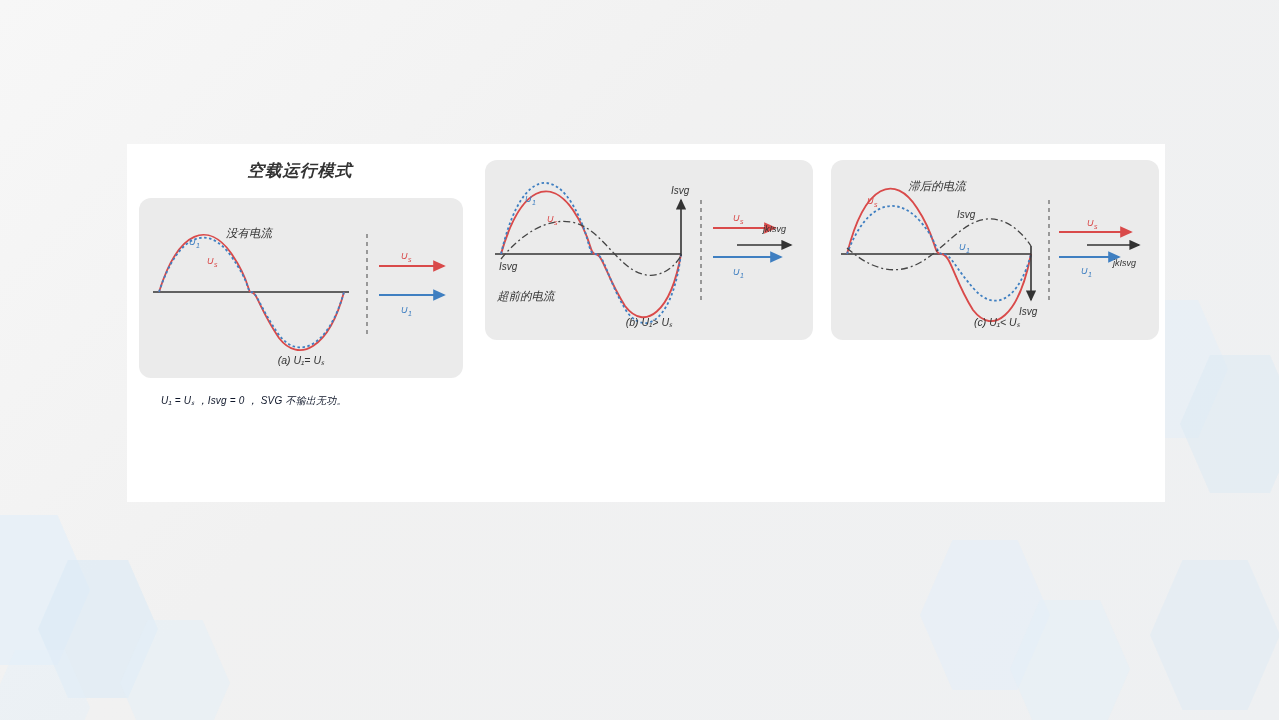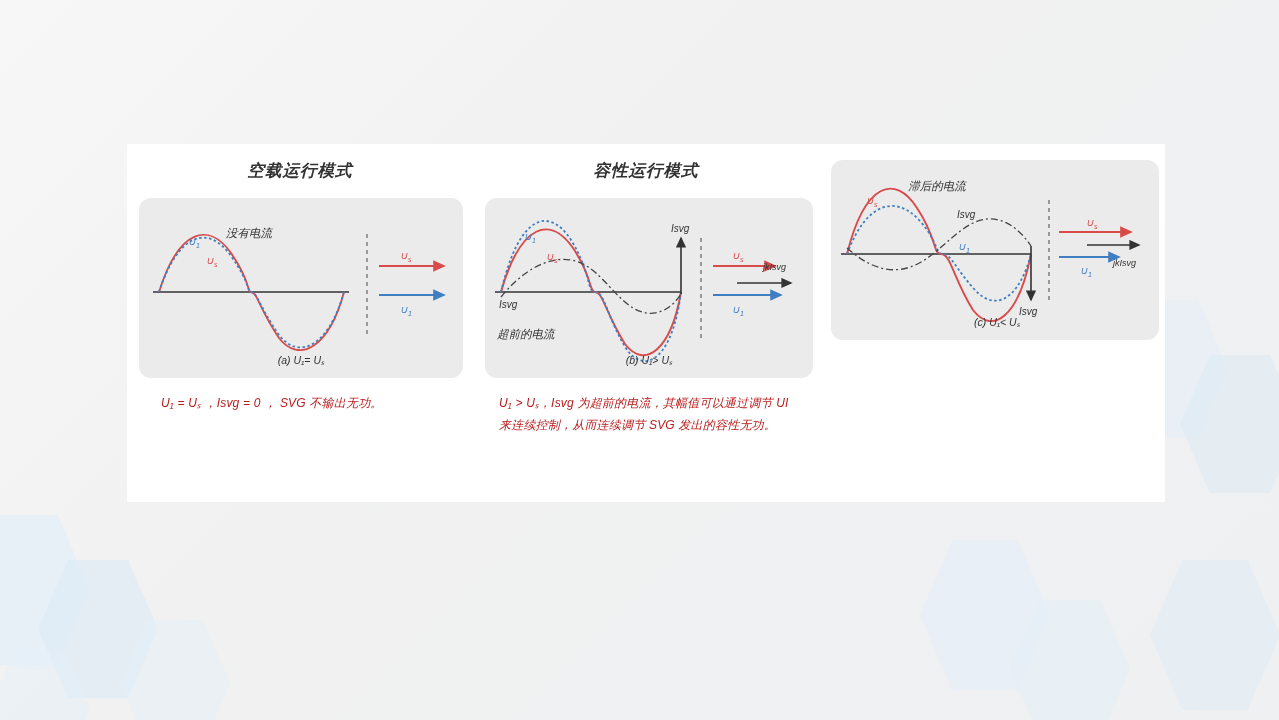--- a/index.html
+++ b/index.html
@@ -72,22 +72,22 @@
     background: #ebebeb;
     border-radius: 12px;
     position: relative;
     overflow: hidden;
   }
   .panel.p2 { width: 328px; }
   .panel.p3 { width: 328px; }
   .panel svg { position: absolute; left: 0; top: 0; }
   .caption {
     margin: 14px 10px 0 14px;
-    font-size: 12px;
-    color: #b91c1c;
+    font-size: 10px;
+    color: #0f172a;
     line-height: 1.85;
     letter-spacing: .2px;
   }
   .caption.c1 { margin-left: 22px; }
   .caption.c2 { margin-left: 14px; }
   .caption.c3 { margin-left: 14px; }
   .lbl-red { fill: #d94a4a; }
   .lbl-blue { fill: #3f7fc1; }
   .lbl-dark { fill: #333; }
   text { font-family: "Liberation Sans", sans-serif; }
@@ -151,21 +151,20 @@
         <text x="262" y="115" font-size="9" class="lbl-blue">U</text>
         <text x="269" y="118" font-size="7" class="lbl-blue">1</text>
 
         <text x="162" y="166" font-size="10.5" class="lbl-dark" text-anchor="middle">(a)  U₁= Uₛ</text>
       </svg>
     </div>
     <div class="caption c1">U₁ = Uₛ ，Isvg = 0 ， SVG 不输出无功。</div>
   </div>
 
   <div class="col">
-    <div class="col-title">容性运行模式</div>
     <div class="panel p2">
       <svg width="328" height="180" viewBox="0 0 328 180">
         <line x1="10" y1="94" x2="196" y2="94" stroke="#333" stroke-width="1.6"></line>
 
         <path d="M16,94 C36,24 66,18 88,50 C108,80 104,94 110,94 C118,94 120,114 140,146 C160,172 186,152 196,94" fill="none" stroke="#d94a4a" stroke-width="1.9"></path>
 
         <path d="M16,94 C34,16 64,8 86,42 C106,74 102,94 110,94 C120,94 122,120 142,152 C162,178 188,158 196,94" fill="none" stroke="#3f7fc1" stroke-width="1.8" stroke-dasharray="2.5 2.5"></path>
 
         <path d="M16,99 C36,74 62,58 86,62 C112,66 126,96 148,110 C168,122 186,112 196,96" fill="none" stroke="#444" stroke-width="1.3" stroke-dasharray="7 3 2 3"></path>
         <text x="40" y="42" font-size="9" class="lbl-blue">U</text>
@@ -196,21 +195,20 @@
         <line x1="252" y1="85" x2="306" y2="85" stroke="#333" stroke-width="1.6" marker-end="url(#ar2-dark)"></line>
         <text x="248" y="61" font-size="9" class="lbl-red">U</text>
         <text x="255" y="64" font-size="7" class="lbl-red">s</text>
         <text x="248" y="115" font-size="9" class="lbl-blue">U</text>
         <text x="255" y="118" font-size="7" class="lbl-blue">1</text>
         <text x="278" y="72" font-size="9" class="lbl-dark">jkIsvg</text>
 
         <text x="164" y="166" font-size="10.5" class="lbl-dark" text-anchor="middle">(b)  U₁&gt; Uₛ</text>
       </svg>
     </div>
-    <div class="caption c2">U₁ &gt; Uₛ，Isvg 为超前的电流，其幅值可以通过调节 UI 来连续控制，从而连续调节 SVG 发出的容性无功。</div>
   </div>
 
   <div class="col">
     <div class="panel p3">
       <svg width="328" height="180" viewBox="0 0 328 180">
         <line x1="10" y1="94" x2="200" y2="94" stroke="#333" stroke-width="1.6"></line>
 
         <path d="M16,94 C34,22 64,14 86,48 C106,78 102,94 110,94 C120,94 122,118 142,150 C162,176 188,156 200,94" fill="none" stroke="#d94a4a" stroke-width="1.9"></path>
 
         <path d="M16,94 C36,40 66,36 88,60 C108,82 104,94 112,94 C120,94 124,108 144,130 C164,152 188,140 200,94" fill="none" stroke="#3f7fc1" stroke-width="1.8" stroke-dasharray="2.5 2.5"></path>

